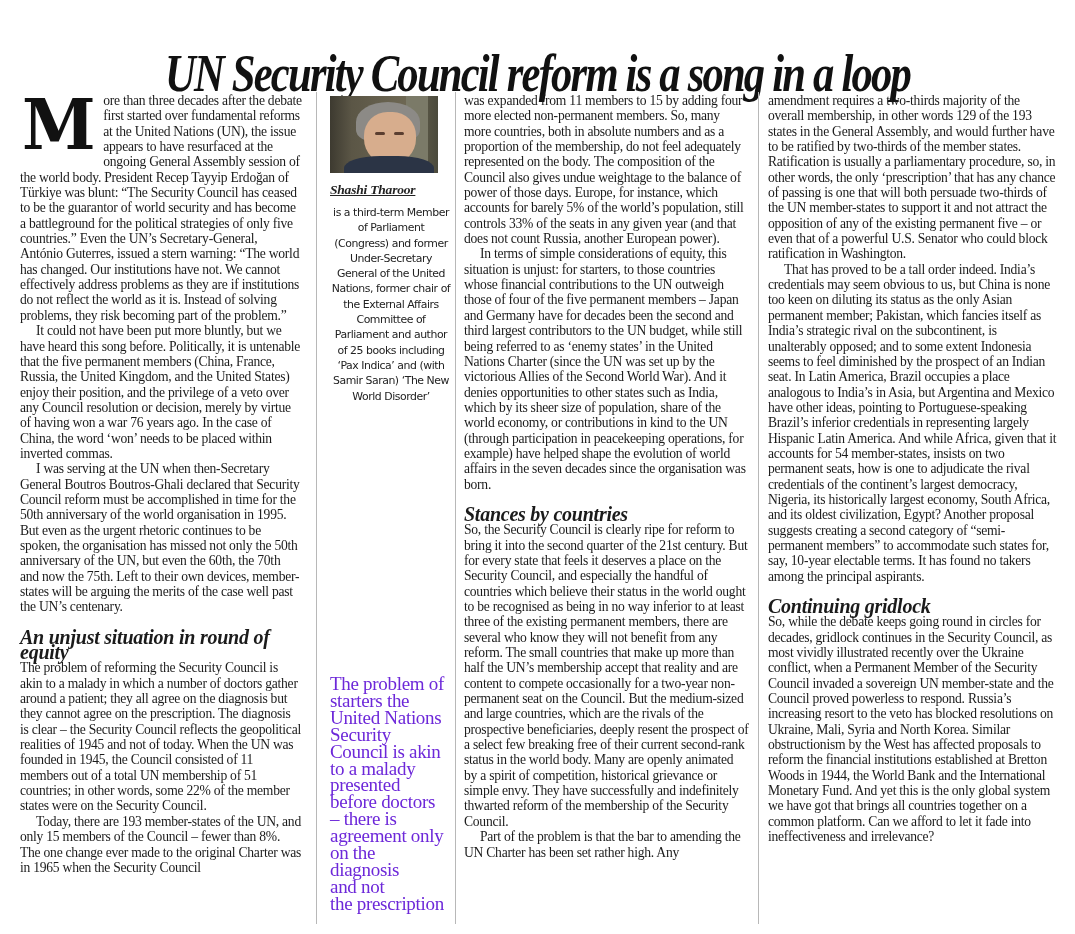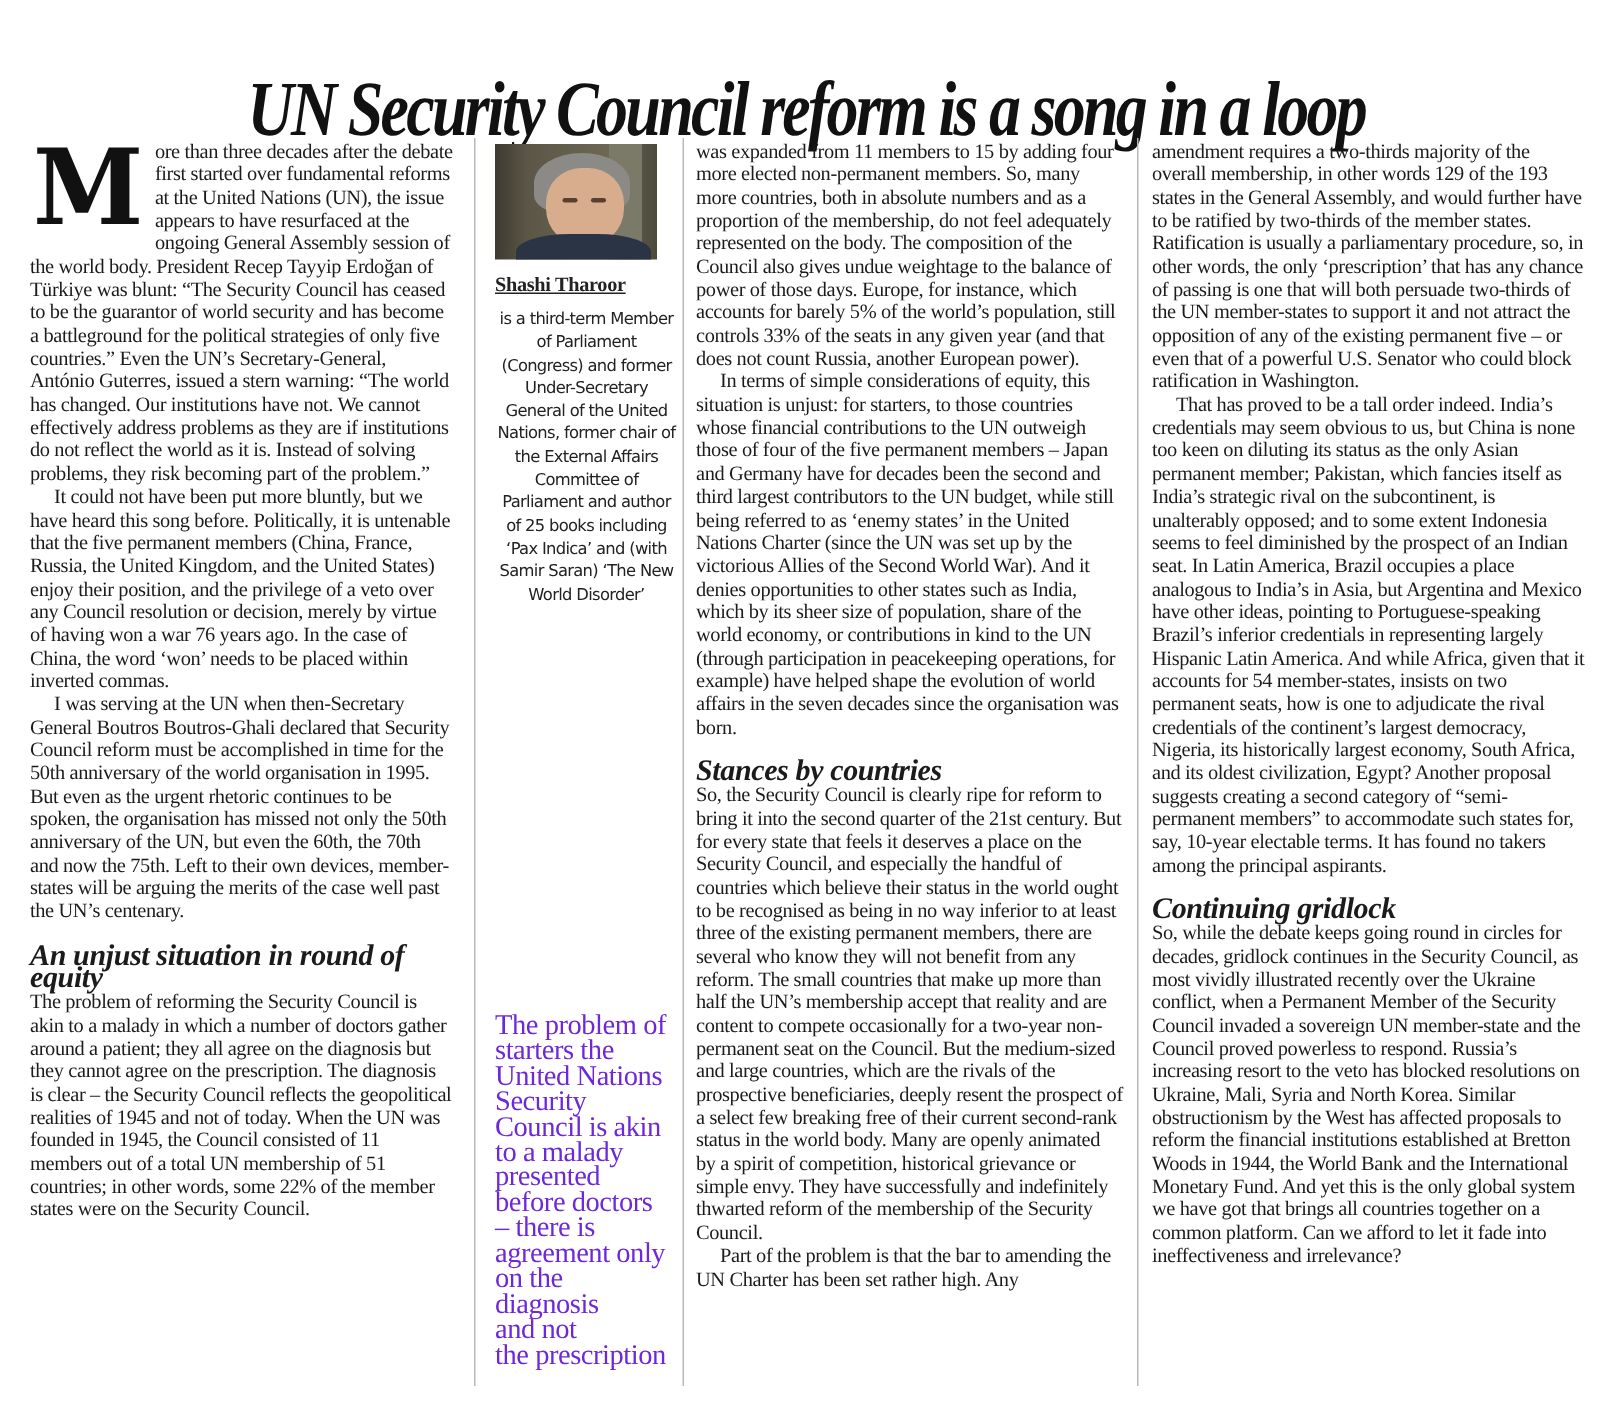--- a/index.html
+++ b/index.html
@@ -39,21 +39,21 @@
     background: linear-gradient(90deg, #3d3a30 0%, #5b5646 20%, #6d6753 70%, #4b4a3c 100%);
   }
   .photo .bg-col { position: absolute; right: 10px; top: 0; width: 22px; height: 77px; background: #7b7a68; }
   .photo .hair { position: absolute; left: 26px; top: 6px; width: 64px; height: 40px; border-radius: 50% 50% 30% 30%; background: #8c8a86; }
   .photo .face { position: absolute; left: 34px; top: 16px; width: 52px; height: 52px; border-radius: 45% 45% 48% 48%; background: #d7ad8d; }
   .photo .eye1, .photo .eye2 { position: absolute; top: 36px; width: 10px; height: 3px; background: #5a3e30; border-radius: 2px; }
   .photo .eye1 { left: 45px; } .photo .eye2 { left: 64px; }
   .photo .suit { position: absolute; left: 14px; top: 60px; width: 90px; height: 30px; border-radius: 40% 40% 0 0; background: #2b3445; }
   .author-name {
     margin-top: 9px; font-family: "Liberation Serif", "DejaVu Serif", serif; font-weight: bold;
-    font-size: 13.5px; text-decoration: underline; color: #222; letter-spacing: -0.2px;
+    font-size: 13.5px; text-decoration: underline; color: #222; letter-spacing: -0.2px; font-style: italic;
   }
   .author-bio {
     margin-top: 7px; font-family: "DejaVu Sans", "Liberation Sans", sans-serif;
     font-size: 10.9px; line-height: 15.3px; color: #222; letter-spacing: -0.45px; width: 122px; text-align: center;
   }
   .pullquote {
     position: absolute; left: 330px; top: 676px; width: 118px;
     font-family: "Liberation Serif", "DejaVu Serif", serif; font-size: 19px; line-height: 16.9px;
     color: #6d28d9; letter-spacing: -0.3px;
   }
@@ -68,20 +68,21 @@
 <div class="divider" style="left:455px;height:832px;"></div>
 <div class="divider" style="left:758px;height:832px;"></div>
 
 <div class="col" id="col1">
   <p class="noindent"><span class="dropcap">M</span><span>ore than three decades after the debate first started over fundamental reforms at the United Nations (UN), the issue appears to have resurfaced at the ongoing General Assembly session of the world body. President Recep Tayyip Erdoğan of Türkiye was blunt: “The Security Council has ceased to be the guarantor of world security and has become a battleground for the political strategies of only five countries.” Even the UN’s Secretary-General, António Guterres, issued a stern warning: “The world has changed. Our institutions have not. We cannot effectively address problems as they are if institutions do not reflect the world as it is. Instead of solving problems, they risk becoming part of the problem.”</span></p>
   <p>It could not have been put more bluntly, but we have heard this song before. Politically, it is untenable that the five permanent members (China, France, Russia, the United Kingdom, and the United States) enjoy their position, and the privilege of a veto over any Council resolution or decision, merely by virtue of having won a war 76 years ago. In the case of China, the word ‘won’ needs to be placed within inverted commas.</p>
   <p>I was serving at the UN when then-Secretary General Boutros Boutros-Ghali declared that Security Council reform must be accomplished in time for the 50th anniversary of the world organisation in 1995. But even as the urgent rhetoric continues to be spoken, the organisation has missed not only the 50th anniversary of the UN, but even the 60th, the 70th and now the 75th. Left to their own devices, member-states will be arguing the merits of the case well past the UN’s centenary.</p>
   <div class="gap"></div>
   <h3>An unjust situation in round of equity</h3>
   <p class="noindent">The problem of reforming the Security Council is akin to a malady in which a number of doctors gather around a patient; they all agree on the diagnosis but they cannot agree on the prescription. The diagnosis is clear – the Security Council reflects the geopolitical realities of 1945 and not of today. When the UN was founded in 1945, the Council consisted of 11 members out of a total UN membership of 51 countries; in other words, some 22% of the member states were on the Security Council.</p>
+  <p>Today, there are 193 member-states of the UN, and only 15 members of the Council – fewer than 8%. The one change ever made to the original Charter was in 1965 when the Security Council</p>
 </div>
 
 <div class="sidebar">
   <div class="photo">
     <div class="bg-col"></div>
     <div class="hair"></div>
     <div class="face"></div>
     <div class="eye1"></div>
       <div class="eye2"></div>
     <div class="suit"></div>

